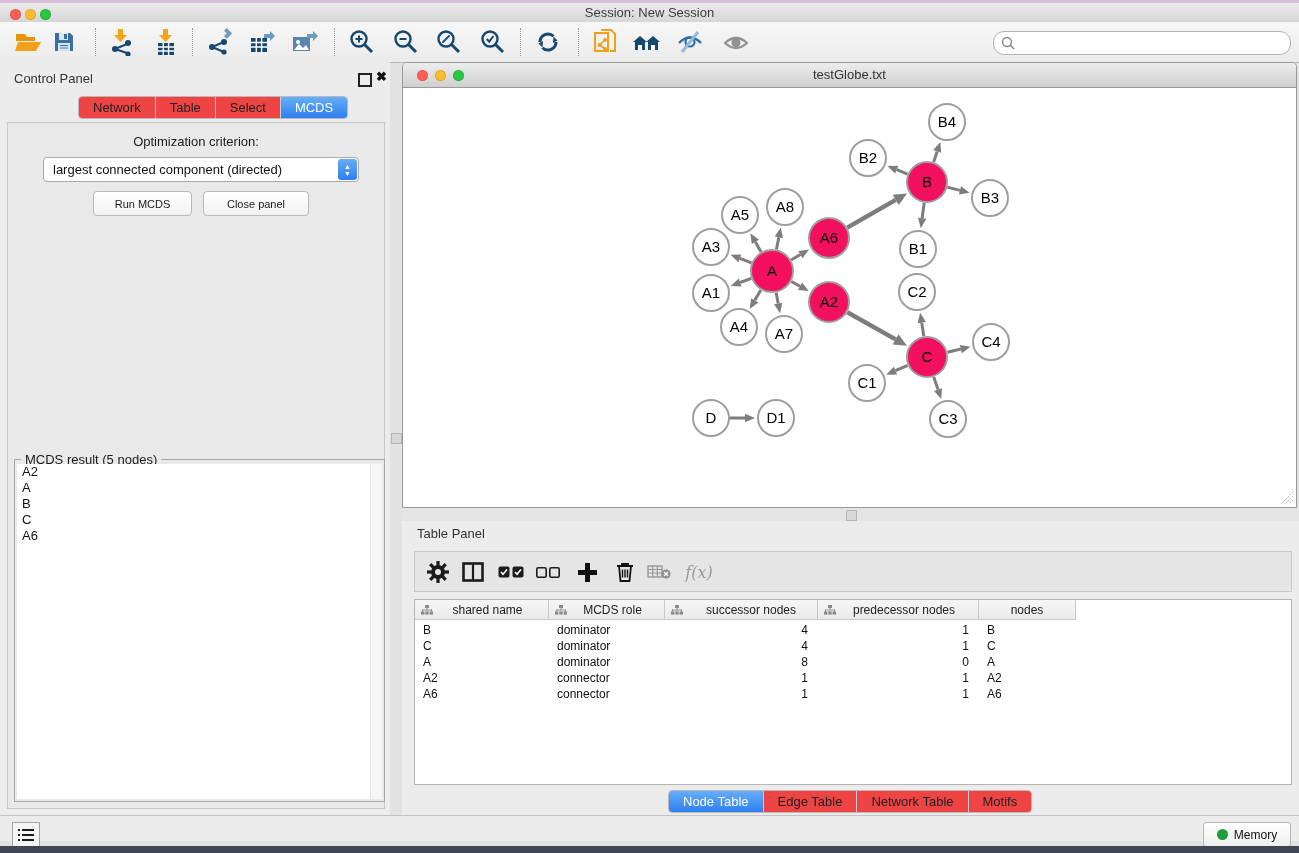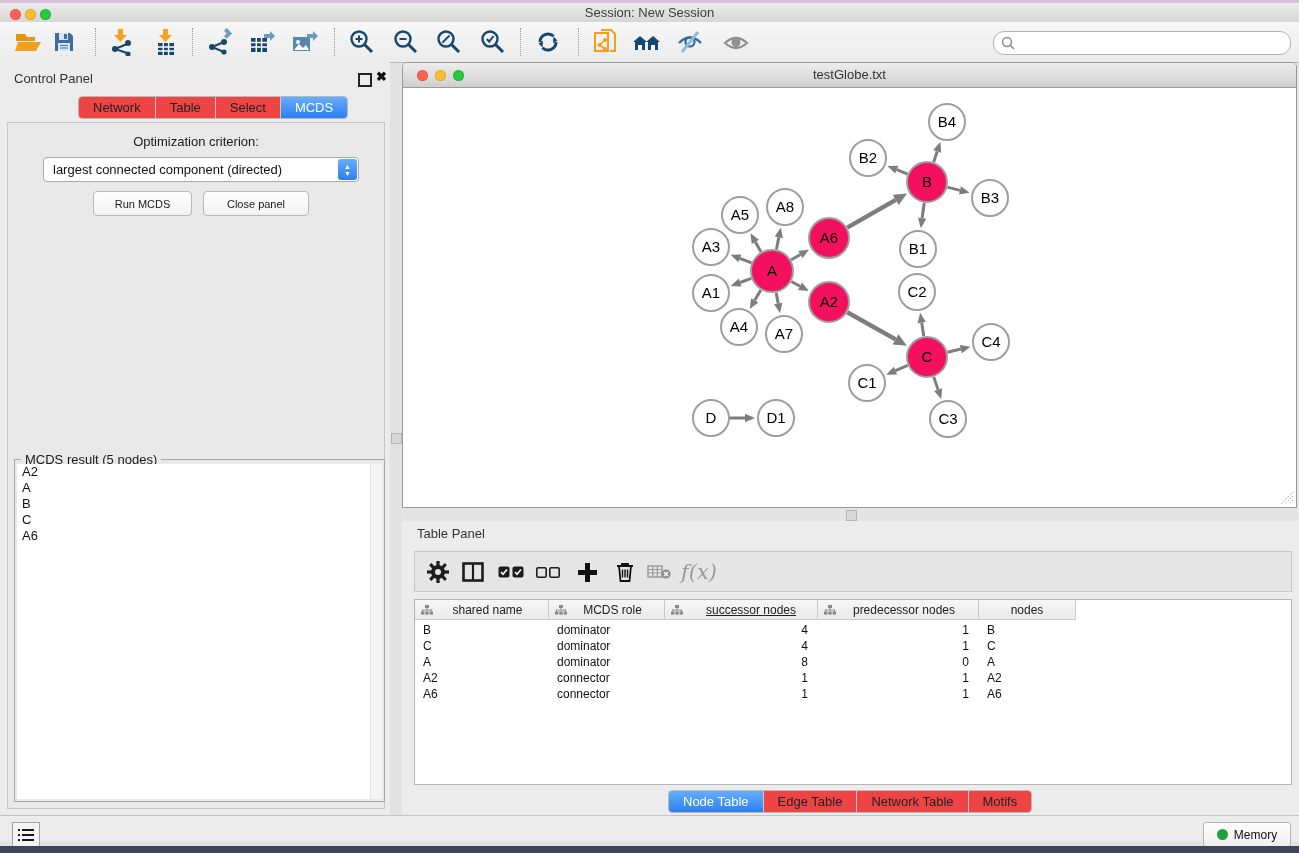--- a/index.html
+++ b/index.html
@@ -49,21 +49,21 @@
   #network-window{left:402px;top:62px;width:895px;height:446px;border:1px solid #9a9a9a;border-radius:5px 5px 0 0;background:#fff;box-sizing:border-box;}
   #nw-titlebar{position:absolute;left:0;top:0;right:0;height:24px;background:linear-gradient(#ededed,#cfcfcf);border-bottom:1px solid #9a9a9a;border-radius:4px 4px 0 0;}
   #nw-titlebar .title{position:absolute;left:0;right:0;top:4px;text-align:center;font-size:13px;color:#333;}
   #nw-canvas{position:absolute;left:0;top:25px;right:0;bottom:0;background:#fff;overflow:hidden;}
   #resize-grip{position:absolute;right:2px;bottom:2px;width:13px;height:13px;}
   
   #table-panel{left:402px;top:521px;width:897px;height:294px;background:#ececec;}
   #tp-title{position:absolute;left:15px;top:5px;font-size:13px;color:#333;}
   #tp-toolbar{position:absolute;left:12px;top:30px;width:878px;height:41px;background:#e5e5e5;border:1px solid #c9c9c9;box-sizing:border-box;}
   .tpbtn{position:absolute;top:4px;width:32px;height:32px;display:flex;align-items:center;justify-content:center;}
-  #fx-label{font-family:"DejaVu Serif",serif;font-style:italic;font-size:21px;color:#9a9a9a;}
+  #fx-label{font-family:"DejaVu Serif",serif;font-style:italic;font-size:16px;color:#9a9a9a;}
   #data-table{position:absolute;left:12px;top:78px;width:878px;height:186px;background:#fff;border:1px solid #b5b5b5;box-sizing:border-box;overflow:hidden;}
   #thead{position:absolute;left:0;top:0;height:20px;display:flex;}
   .th{position:relative;height:20px;background:linear-gradient(#f6f6f6,#eaeaea);border-right:1px solid #c9c9c9;border-bottom:1px solid #c9c9c9;box-sizing:border-box;display:flex;align-items:center;justify-content:center;font-size:12px;color:#222;}
   .th .hicon{position:absolute;left:6px;top:5px;}
   #tbody{position:absolute;left:0;top:22px;right:0;}
   .trow{display:flex;height:16px;}
   .td{font-size:12px;color:#111;box-sizing:border-box;overflow:hidden;white-space:nowrap;}
   
   #table-tabs{position:absolute;left:266px;top:269px;height:21px;display:flex;background:#fff;border:1px solid #b9b9b9;border-radius:4px;overflow:hidden;}
   
@@ -474,21 +474,21 @@
                 <rect x="4" y="0" width="4" height="3"></rect>
                 <rect x="5.5" y="3" width="1" height="2"></rect>
                 <rect x="1" y="4.6" width="10" height="0.9"></rect>
                 <rect x="1" y="4.6" width="1" height="1.6"></rect>
                 <rect x="10" y="4.6" width="1" height="1.6"></rect>
                 <rect x="0" y="6.4" width="3.4" height="3.2"></rect>
                 <rect x="4.3" y="6.4" width="3.4" height="3.2"></rect>
                 <rect x="8.6" y="6.4" width="3.4" height="3.2"></rect>
               </g>
             </svg>
-            <span style="margin-left: 20px; text-decoration: underline;">successor nodes</span>
+            <span style="margin-left: 20px;">successor nodes</span>
           </div>
           <div class="th" style="width: 161px;">
             <svg class="hicon" width="12" height="10" viewBox="0 0 12 10">
               <g fill="#8a8a8a">
                 <rect x="4" y="0" width="4" height="3"></rect>
                 <rect x="5.5" y="3" width="1" height="2"></rect>
                 <rect x="1" y="4.6" width="10" height="0.9"></rect>
                 <rect x="1" y="4.6" width="1" height="1.6"></rect>
                 <rect x="10" y="4.6" width="1" height="1.6"></rect>
                 <rect x="0" y="6.4" width="3.4" height="3.2"></rect>

